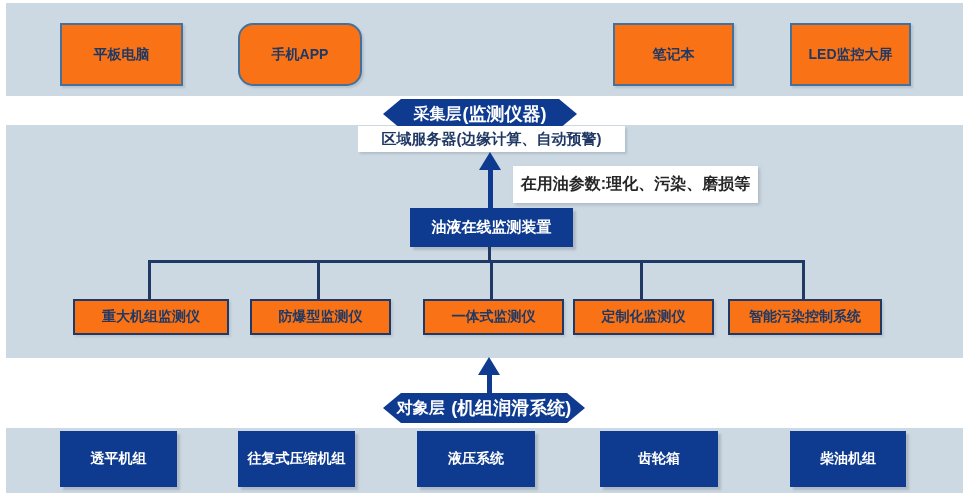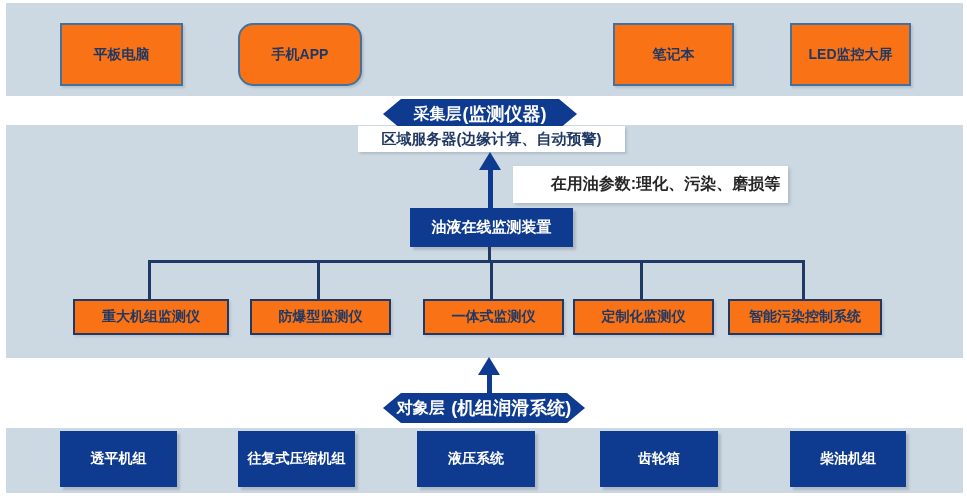--- a/index.html
+++ b/index.html
@@ -27,21 +27,21 @@
 
   .server-box { position:absolute; left:358px; top:126px; width:267px; height:26px;
                 background:#ffffff; color:#1f3864; font-size:15px;
                 display:flex; align-items:center; justify-content:center;
                 box-shadow:2px 2px 2px rgba(130,140,155,.35); }
 
   .param-label { position:absolute; top:166px; height:37px; background:#ffffff; color:#262626;
                  font-size:16px; display:flex; align-items:center; justify-content:center;
                  box-shadow:2px 2px 3px rgba(130,140,155,.4); }
   .param-left  { left:201px; width:264px; }
-  .param-right { left:513px; width:245px;padding-left:30px; }
+  .param-right { left:513px; width:245px; }
 
   .banner { position:absolute; height:30px; background:#0e3a8f; color:#ffffff;
             display:flex; align-items:center; justify-content:center; gap:1px;
             clip-path:polygon(18px 0, calc(100% - 18px) 0, 100% 50%,
                               calc(100% - 18px) 100%, 18px 100%, 0 50%); }
   .banner .t { font-size:16px; }
   .banner .s { font-size:18px; }
   .banner1 { left:383px; top:91px;  width:194px;margin-top:8px; }
   .banner2 { left:383px; top:393px; width:202px; }
 

